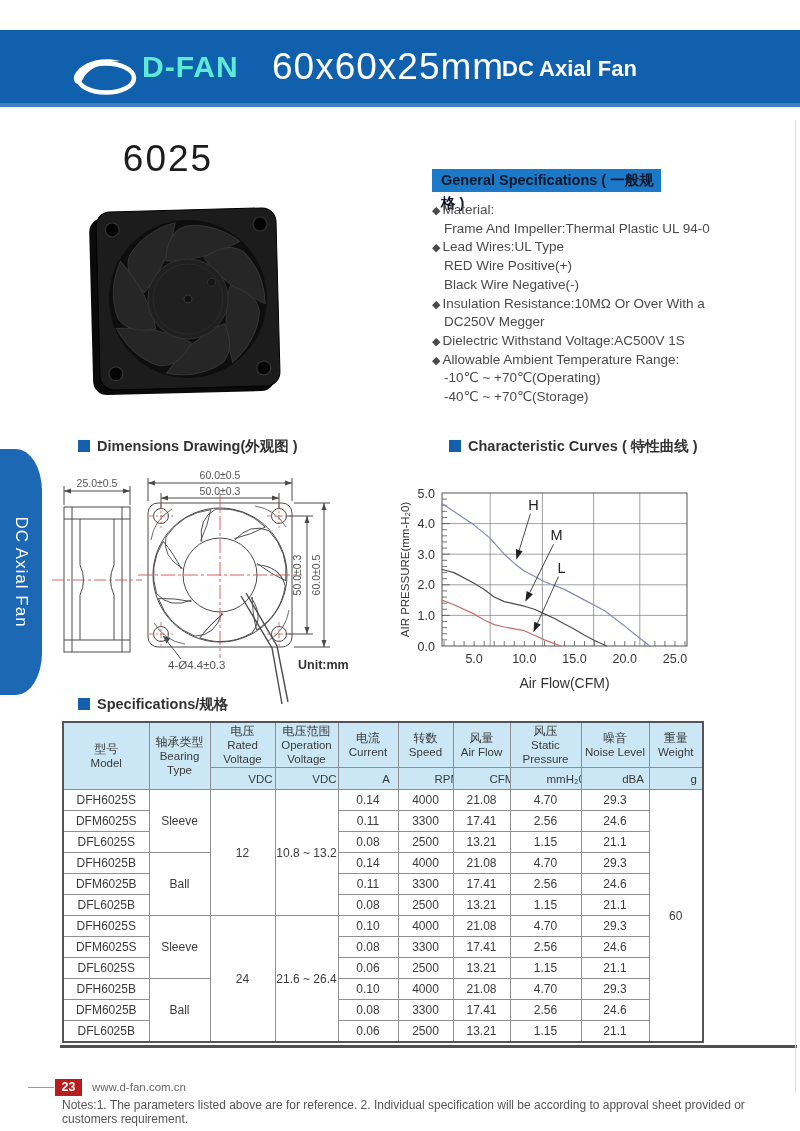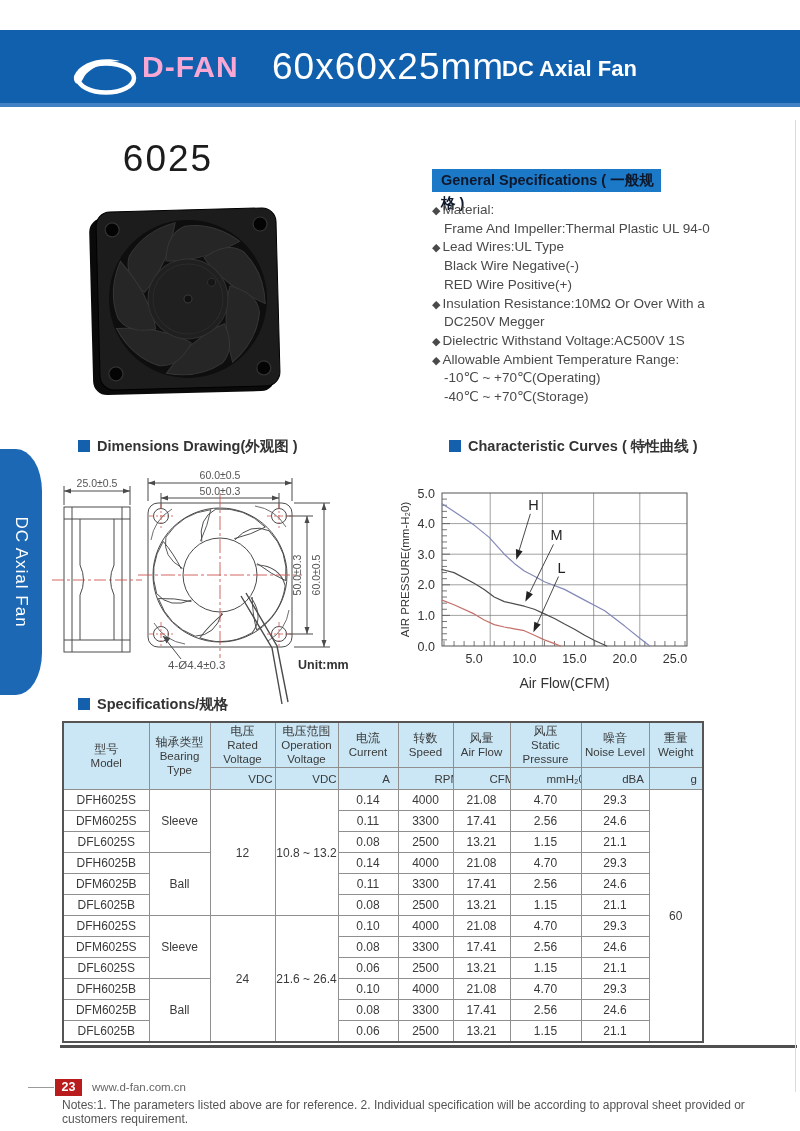--- a/index.html
+++ b/index.html
@@ -3,21 +3,21 @@
 <meta charset="utf-8">
 <style>
   html,body{margin:0;padding:0;background:#ffffff;}
   .page{position:relative;width:800px;height:1131px;background:#ffffff;overflow:hidden;
         font-family:"Liberation Sans","DejaVu Sans",sans-serif;}
   .abs{position:absolute;}
 
   
   .band{left:0;top:30px;width:800px;height:73px;background:#1160ae;border-bottom:4px solid #4180c2;}
   .band .brand{position:absolute;left:142px;top:50%;transform:translateY(-50%);
-               color:#f9a8d4;font-size:30px;font-weight:700;letter-spacing:1px;}
+               color:#5eead4;font-size:30px;font-weight:700;letter-spacing:1px;}
   .band .title{position:absolute;left:272px;top:50%;transform:translateY(-50%);
                color:#fff;font-size:37px;font-weight:400;letter-spacing:1px;}
   .band .subtitle{position:absolute;left:502px;top:50%;transform:translateY(-42%);
                color:#fff;font-size:22px;font-weight:600;}
 
   .model-heading{left:118px;top:138px;width:100px;text-align:center;font-size:37px;
                  color:#1c1c1c;letter-spacing:2px;}
 
   
   .spec-bar{left:432px;top:169px;width:229px;height:23px;background:#1b79c8;color:#0f172a;
@@ -99,22 +99,22 @@
     </g>
   </svg>
 
   <div class="abs spec-bar">
     <span>General Specifications ( 一般规格 )</span>
   </div>
   <div class="abs spec-list">
       <div class="spec-line"><span class="diamond">◆</span><span>Material:</span></div>
       <div class="spec-line cont"><span>Frame And Impeller:Thermal Plastic UL 94-0</span></div>
       <div class="spec-line"><span class="diamond">◆</span><span>Lead Wires:UL Type</span></div>
+      <div class="spec-line cont"><span>RED Wire Positive(+)</span></div>
       <div class="spec-line cont"><span>Black Wire Negative(-)</span></div>
-      <div class="spec-line cont"><span>RED Wire Positive(+)</span></div>
       <div class="spec-line"><span class="diamond">◆</span><span>Insulation Resistance:10MΩ Or Over With a</span></div>
       <div class="spec-line cont"><span>DC250V Megger</span></div>
       <div class="spec-line"><span class="diamond">◆</span><span>Dielectric Withstand Voltage:AC500V 1S</span></div>
       <div class="spec-line"><span class="diamond">◆</span><span>Allowable Ambient Temperature Range:</span></div>
       <div class="spec-line cont"><span>-10℃ ~ +70℃(Operating)</span></div>
       <div class="spec-line cont"><span>-40℃ ~ +70℃(Storage)</span></div>
     </div>
 
   <div class="abs sec-head" style="left:62px;top:437px;">
     <span class="sq"></span><span>Dimensions Drawing(外观图 )</span>

